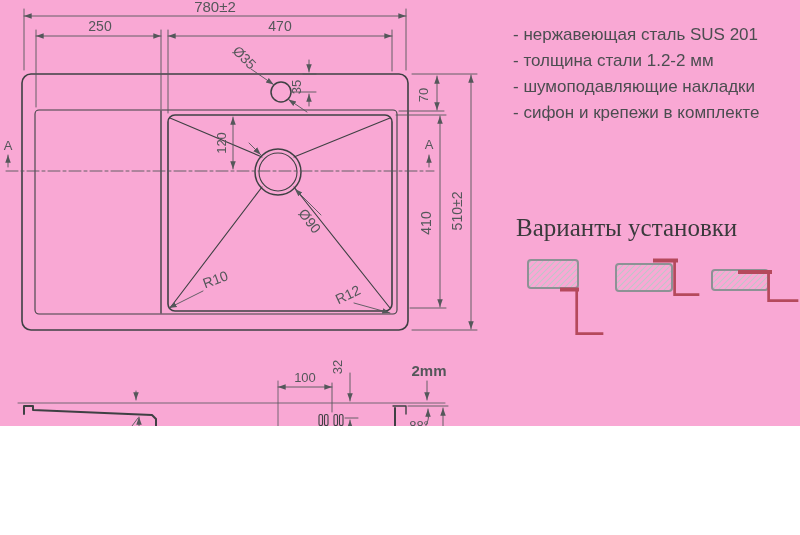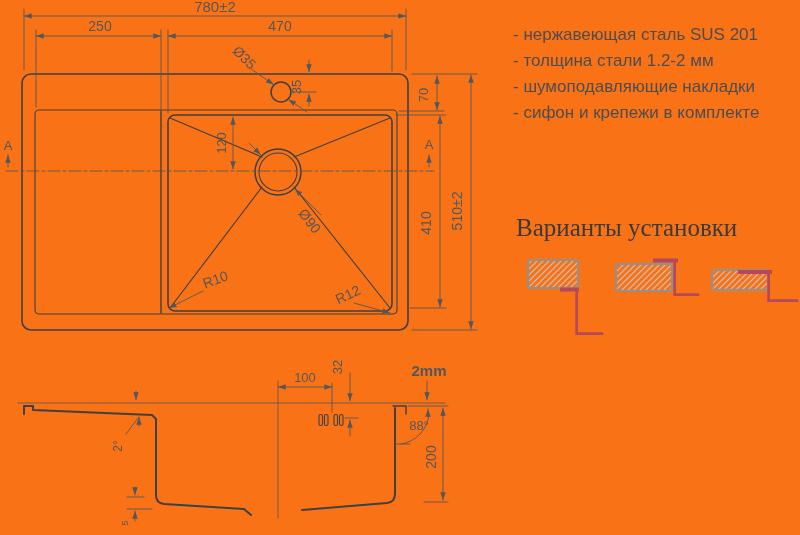--- a/index.html
+++ b/index.html
@@ -1,16 +1,16 @@
 <!DOCTYPE html>
 <html><head>
 <meta charset="utf-8">
 <style>
   html,body{margin:0;padding:0;background:#ffffff;}
-  .stage{position:relative;width:800px;height:535px;background:#f97316;overflow:hidden;}
+  .stage{position:relative;width:800px;height:426px;background:#f9a8d4;overflow:hidden;}
   svg{display:block;}
   svg text{font-family:"Liberation Sans","DejaVu Sans",sans-serif;}
   svg text.serif{font-family:"Liberation Serif","DejaVu Serif",serif;}
   .dimtxt{font-size:13px;}
   .dimtxt-lg{font-size:15px;}
   .dimtxt-md{font-size:14px;}
   .dimtxt-sm{font-size:9px;}
   .feature{font-size:17px;}
   .heading{font-size:25px;}
   .mm2{font-size:15px;font-weight:600;}

